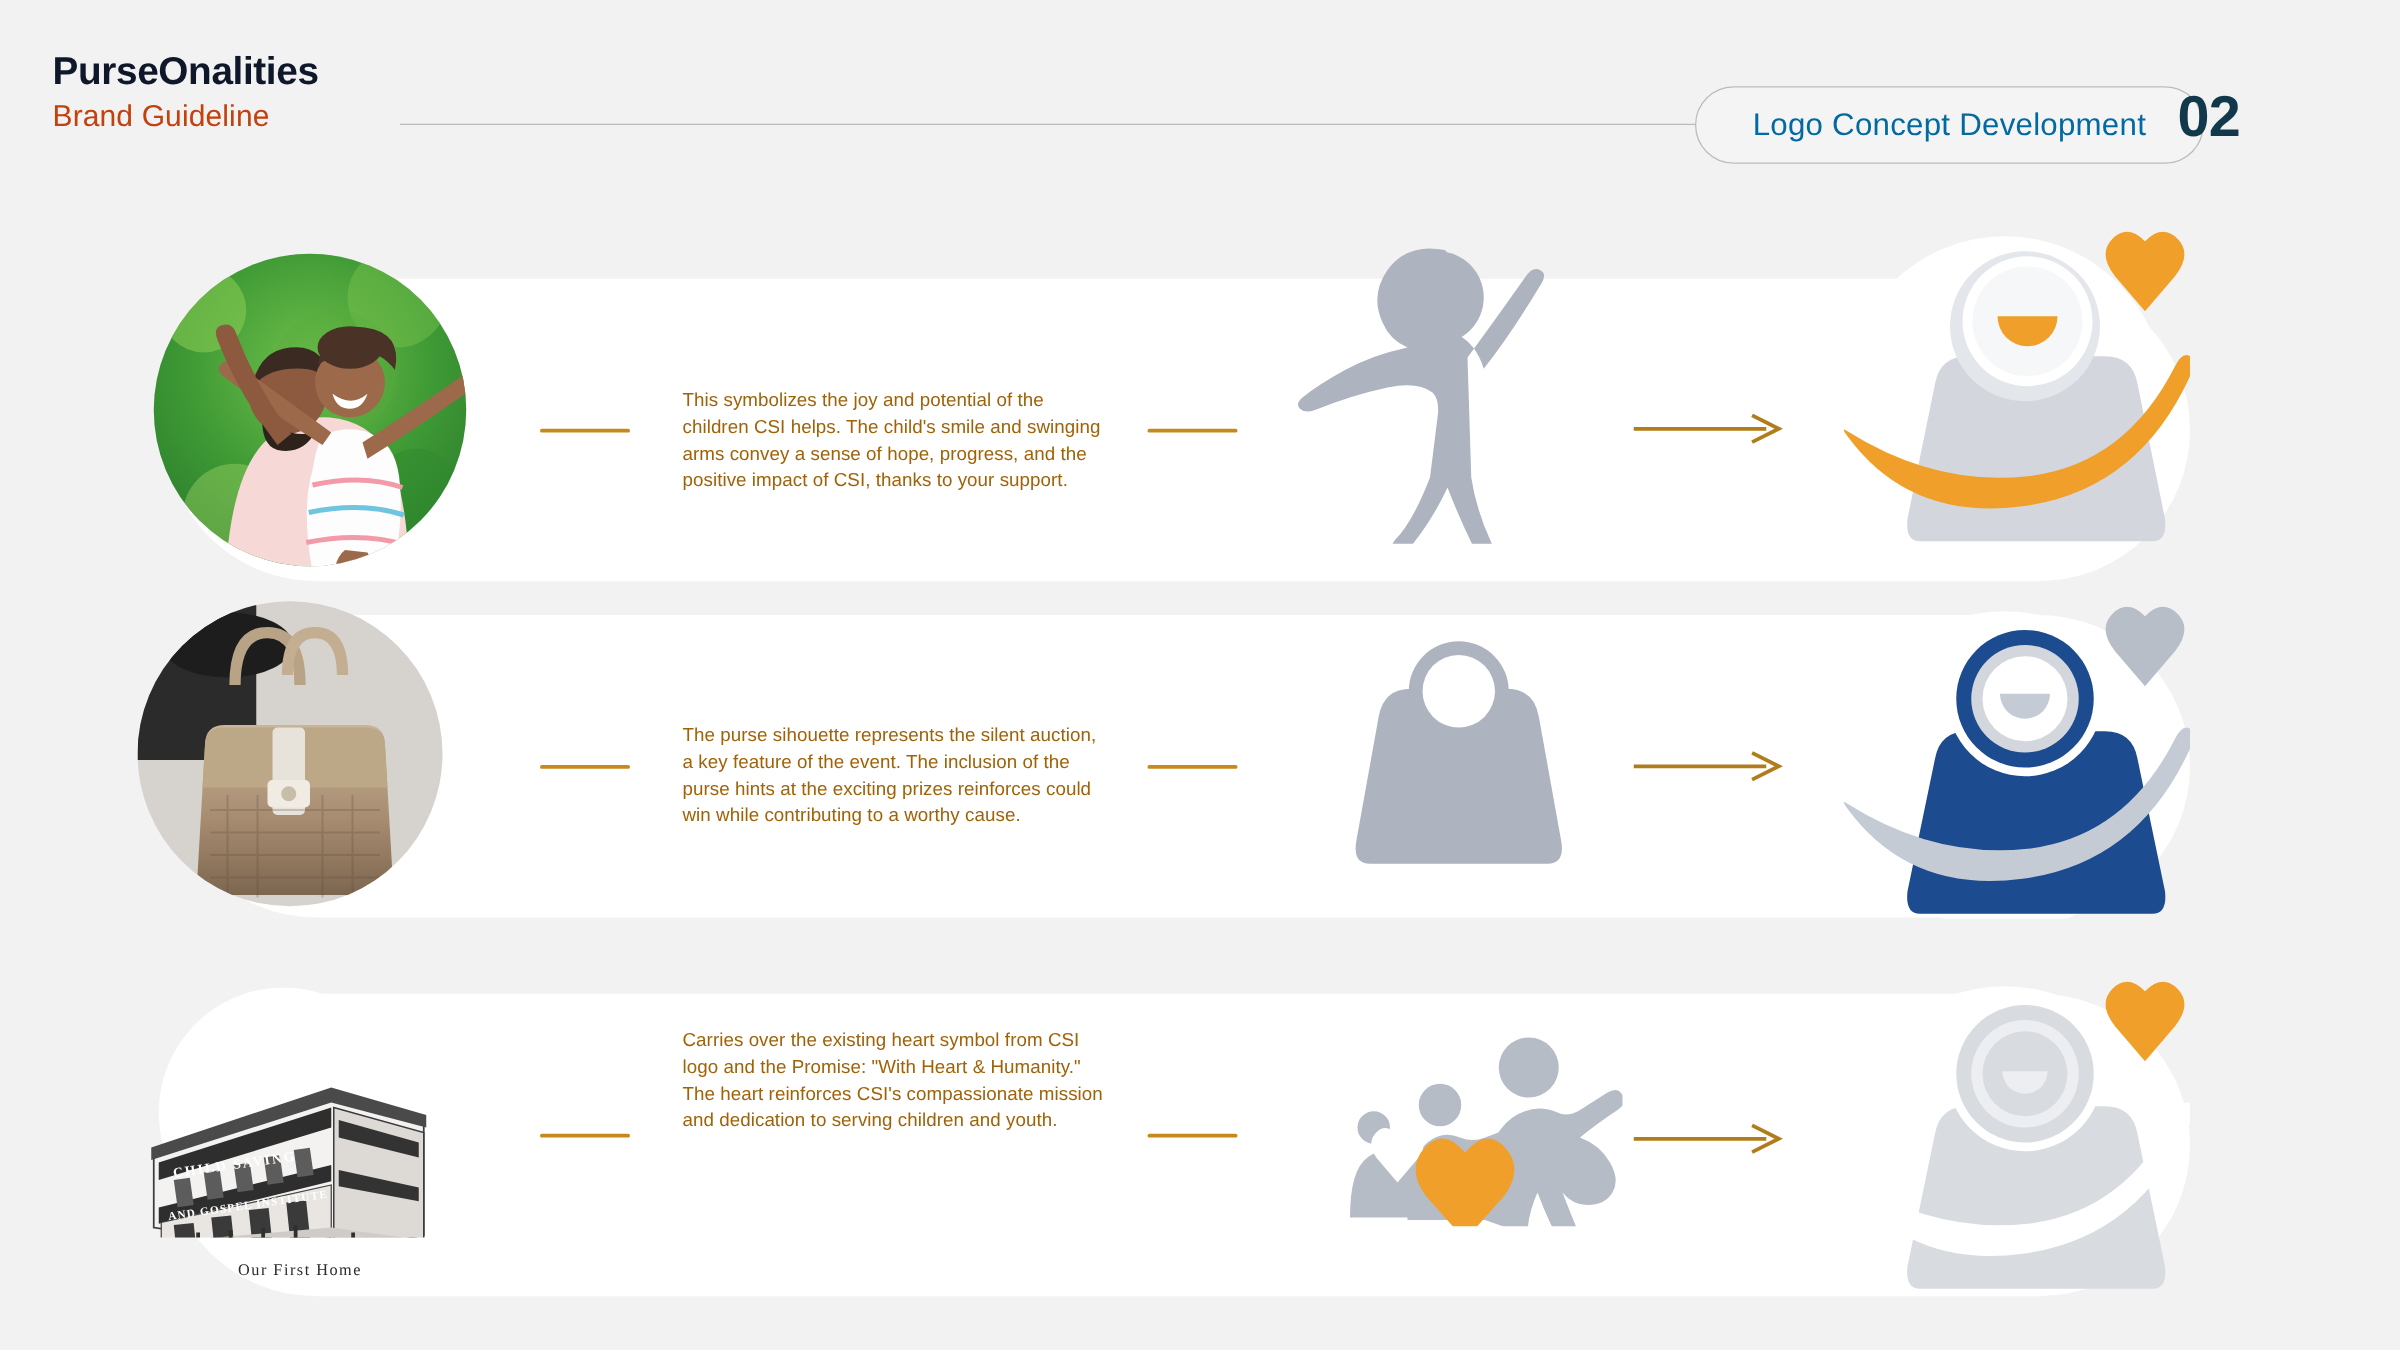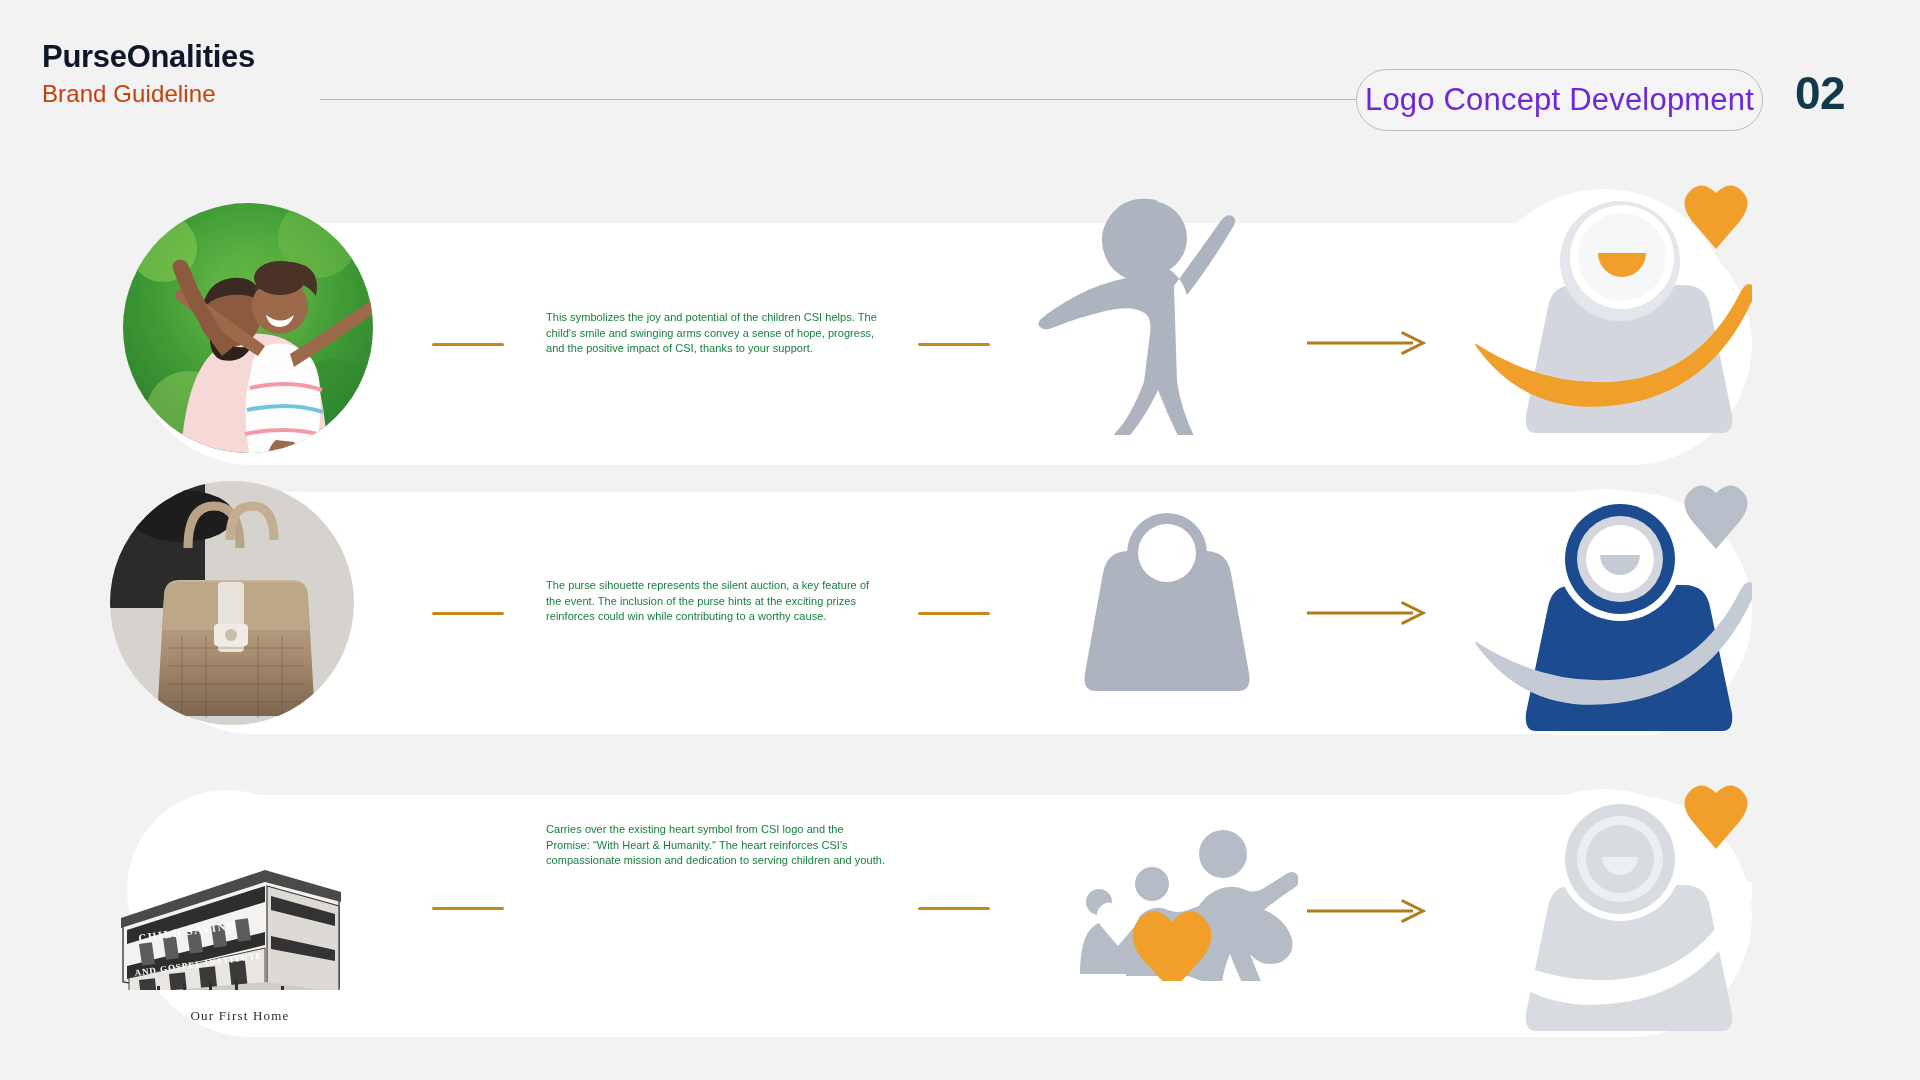--- a/index.html
+++ b/index.html
@@ -24,23 +24,23 @@
   .header-rule{
     position:absolute;left:320px;top:99px;width:1040px;height:1px;
     background:#b9bcbd;
   }
   .header-pill{
     position:absolute;left:1356px;top:69px;
     width:407px;height:62px;border:1px solid #b9bcbd;border-radius:31px;
     background:#f4f4f4;box-sizing:border-box;
     display:flex;align-items:center;justify-content:center;
   }
-  .header-pill-label{font-size:31px;color:#6d28d9;letter-spacing:0.2px;}
+  .header-pill-label{font-size:25px;color:#0369a1;letter-spacing:0.2px;}
   .page-num{
-    position:absolute;left:1795px;top:66px;
+    position:absolute;left:1742px;top:66px;
     font-size:46px;font-weight:bold;color:#12394b;letter-spacing:-0.5px;
   }
 
   
   .row{
     position:absolute;left:132px;width:1620px;height:242px;
     background:#ffffff;border-radius:121px;
   }
   .row-1{top:223px;}
   .row-2{top:492px;}
@@ -53,21 +53,21 @@
 
   
   .dash{position:absolute;height:3px;background:#c8891b;border-radius:2px;}
 
   
   .arrow{position:absolute;height:24px;}
   .arrow svg{display:block;}
 
   .desc{
     position:absolute;width:340px;
-    font-size:11px;line-height:1.42;color:#15803d;
+    font-size:15px;line-height:1.42;color:#a16207;
     letter-spacing:0.05px;
   }
 
   .icon-mid{position:absolute;}
   .logo-final{position:absolute;}
 
   .caption{
     position:absolute;text-align:center;width:240px;
     font-size:13px;color:#2a2a2a;font-family:"Liberation Serif","DejaVu Serif",serif;
     letter-spacing:1.2px;

